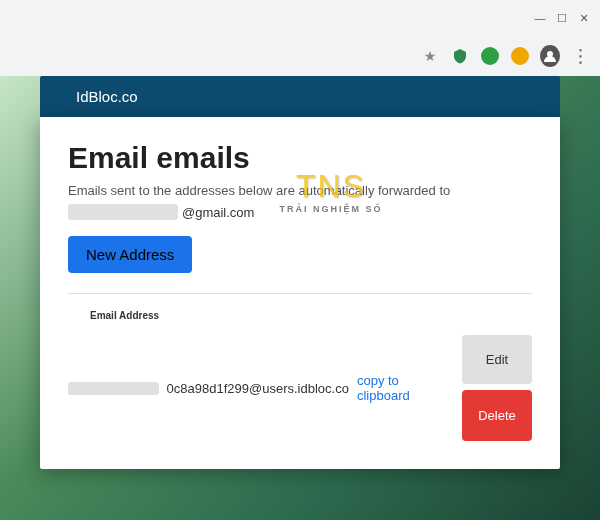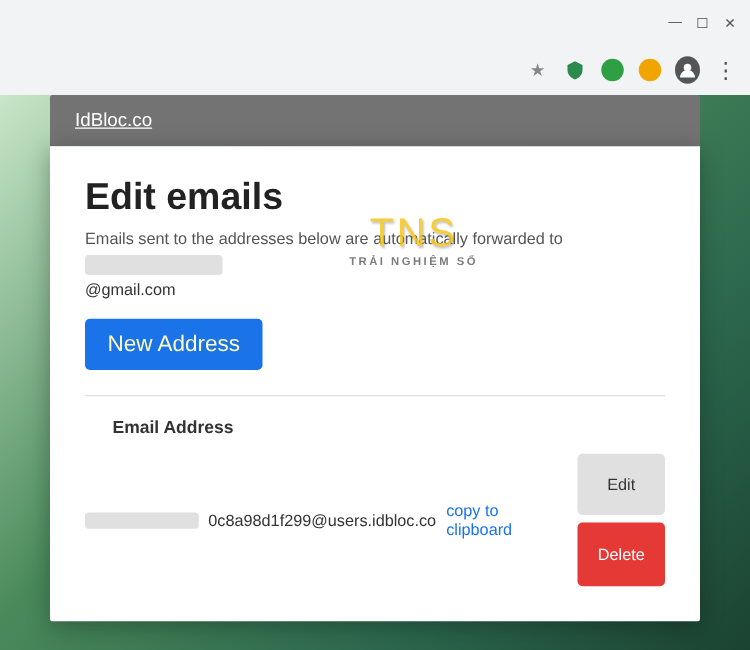--- a/index.html
+++ b/index.html
@@ -90,27 +90,26 @@
       position: absolute;
       top: 76px;
       left: 50%;
       transform: translateX(-50%);
       z-index: 10;
       width: 520px;
     }
 
     
     .app-header {
-      background: #737373;
-      padding: 12px 20px;
+      background: #0c4a6e;
+      padding: 12px 36px;
       color: white;
       font-size: 15px;
       font-weight: 500;
       border-radius: 2px 2px 0 0;
-      text-decoration: underline;
     }
 
     
     .modal-body {
       background: white;
       padding: 24px 28px 28px 28px;
       border-radius: 0 0 2px 2px;
       box-shadow: 0 4px 20px rgba(0,0,0,0.3);
     }
 
@@ -122,59 +121,58 @@
     }
 
     .modal-subtitle {
       font-size: 13px;
       color: #555;
       margin-bottom: 6px;
     }
 
     .email-row {
       display: flex;
-      align-items: flex-start;
+      align-items: center;
       gap: 4px;
       margin-bottom: 16px;
-      flex-direction: column;
     }
 
     .email-blurred {
       width: 110px;
       height: 16px;
       background: #e0e0e0;
       border-radius: 3px;
       display: inline-block;
     }
 
     .email-domain {
       font-size: 13px;
       color: #333;
     }
 
     .btn-new-address {
       background: #1a73e8;
-      color: #fef9c3;
+      color: #000000;
       border: none;
       padding: 10px 18px;
-      font-size: 18px;
+      font-size: 15px;
       font-weight: 500;
       border-radius: 4px;
       cursor: pointer;
       margin-bottom: 20px;
     }
 
     .divider {
       border: none;
       border-top: 1px solid #e0e0e0;
       margin-bottom: 16px;
     }
 
     .section-label {
-      font-size: 14px;
+      font-size: 10px;
       font-weight: bold;
       color: #333;
       margin-bottom: 14px;
       padding-left: 22px;
     }
 
     .email-entry {
       display: flex;
       justify-content: space-between;
       align-items: center;
@@ -320,21 +318,21 @@
   <div class="tns-text">TRẢI NGHIỆM SỐ</div>
 </div>
 
 <div class="modal-container">
 
   <div class="app-header">
     <span>IdBloc.co</span>
   </div>
 
   <div class="modal-body">
-    <div class="modal-title">Edit emails</div>
+    <div class="modal-title">Email emails</div>
     <div class="modal-subtitle">Emails sent to the addresses below are automatically forwarded to</div>
 
     <div class="email-row">
       <span class="email-blurred"></span>
       <span class="email-domain">@gmail.com</span>
     </div>
 
     <button class="btn-new-address">New Address</button>
 
     <hr class="divider">

